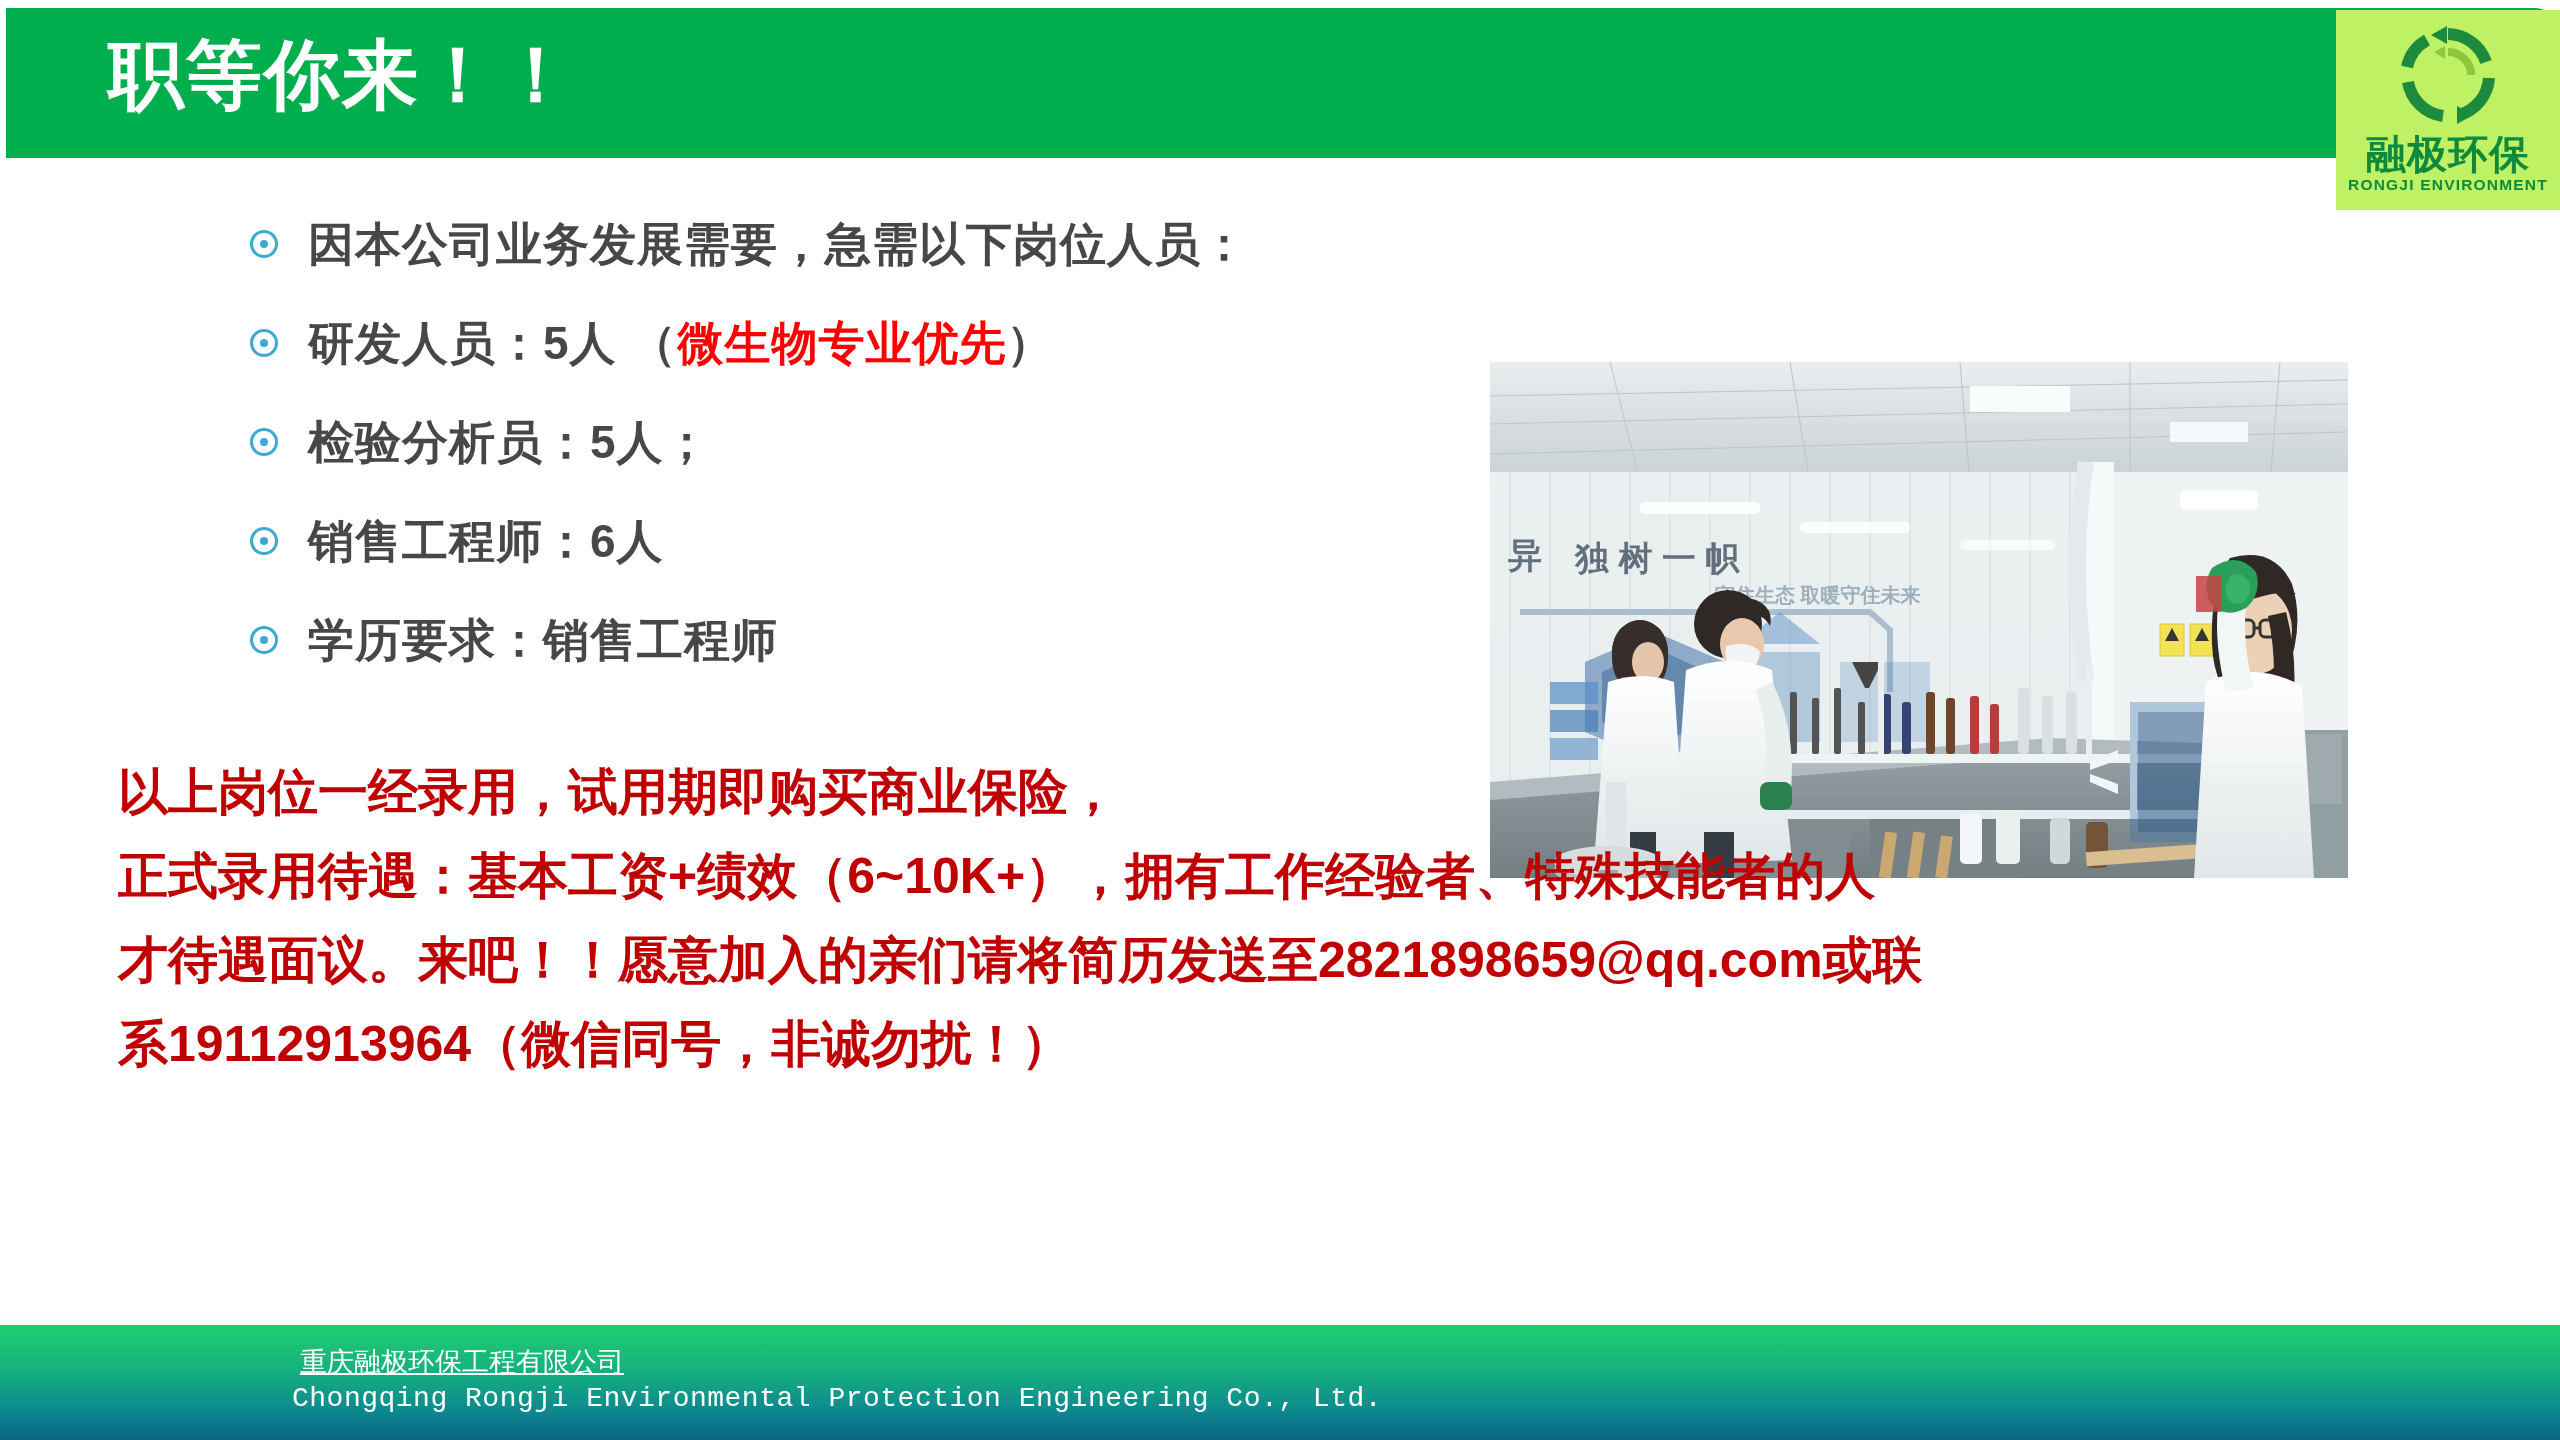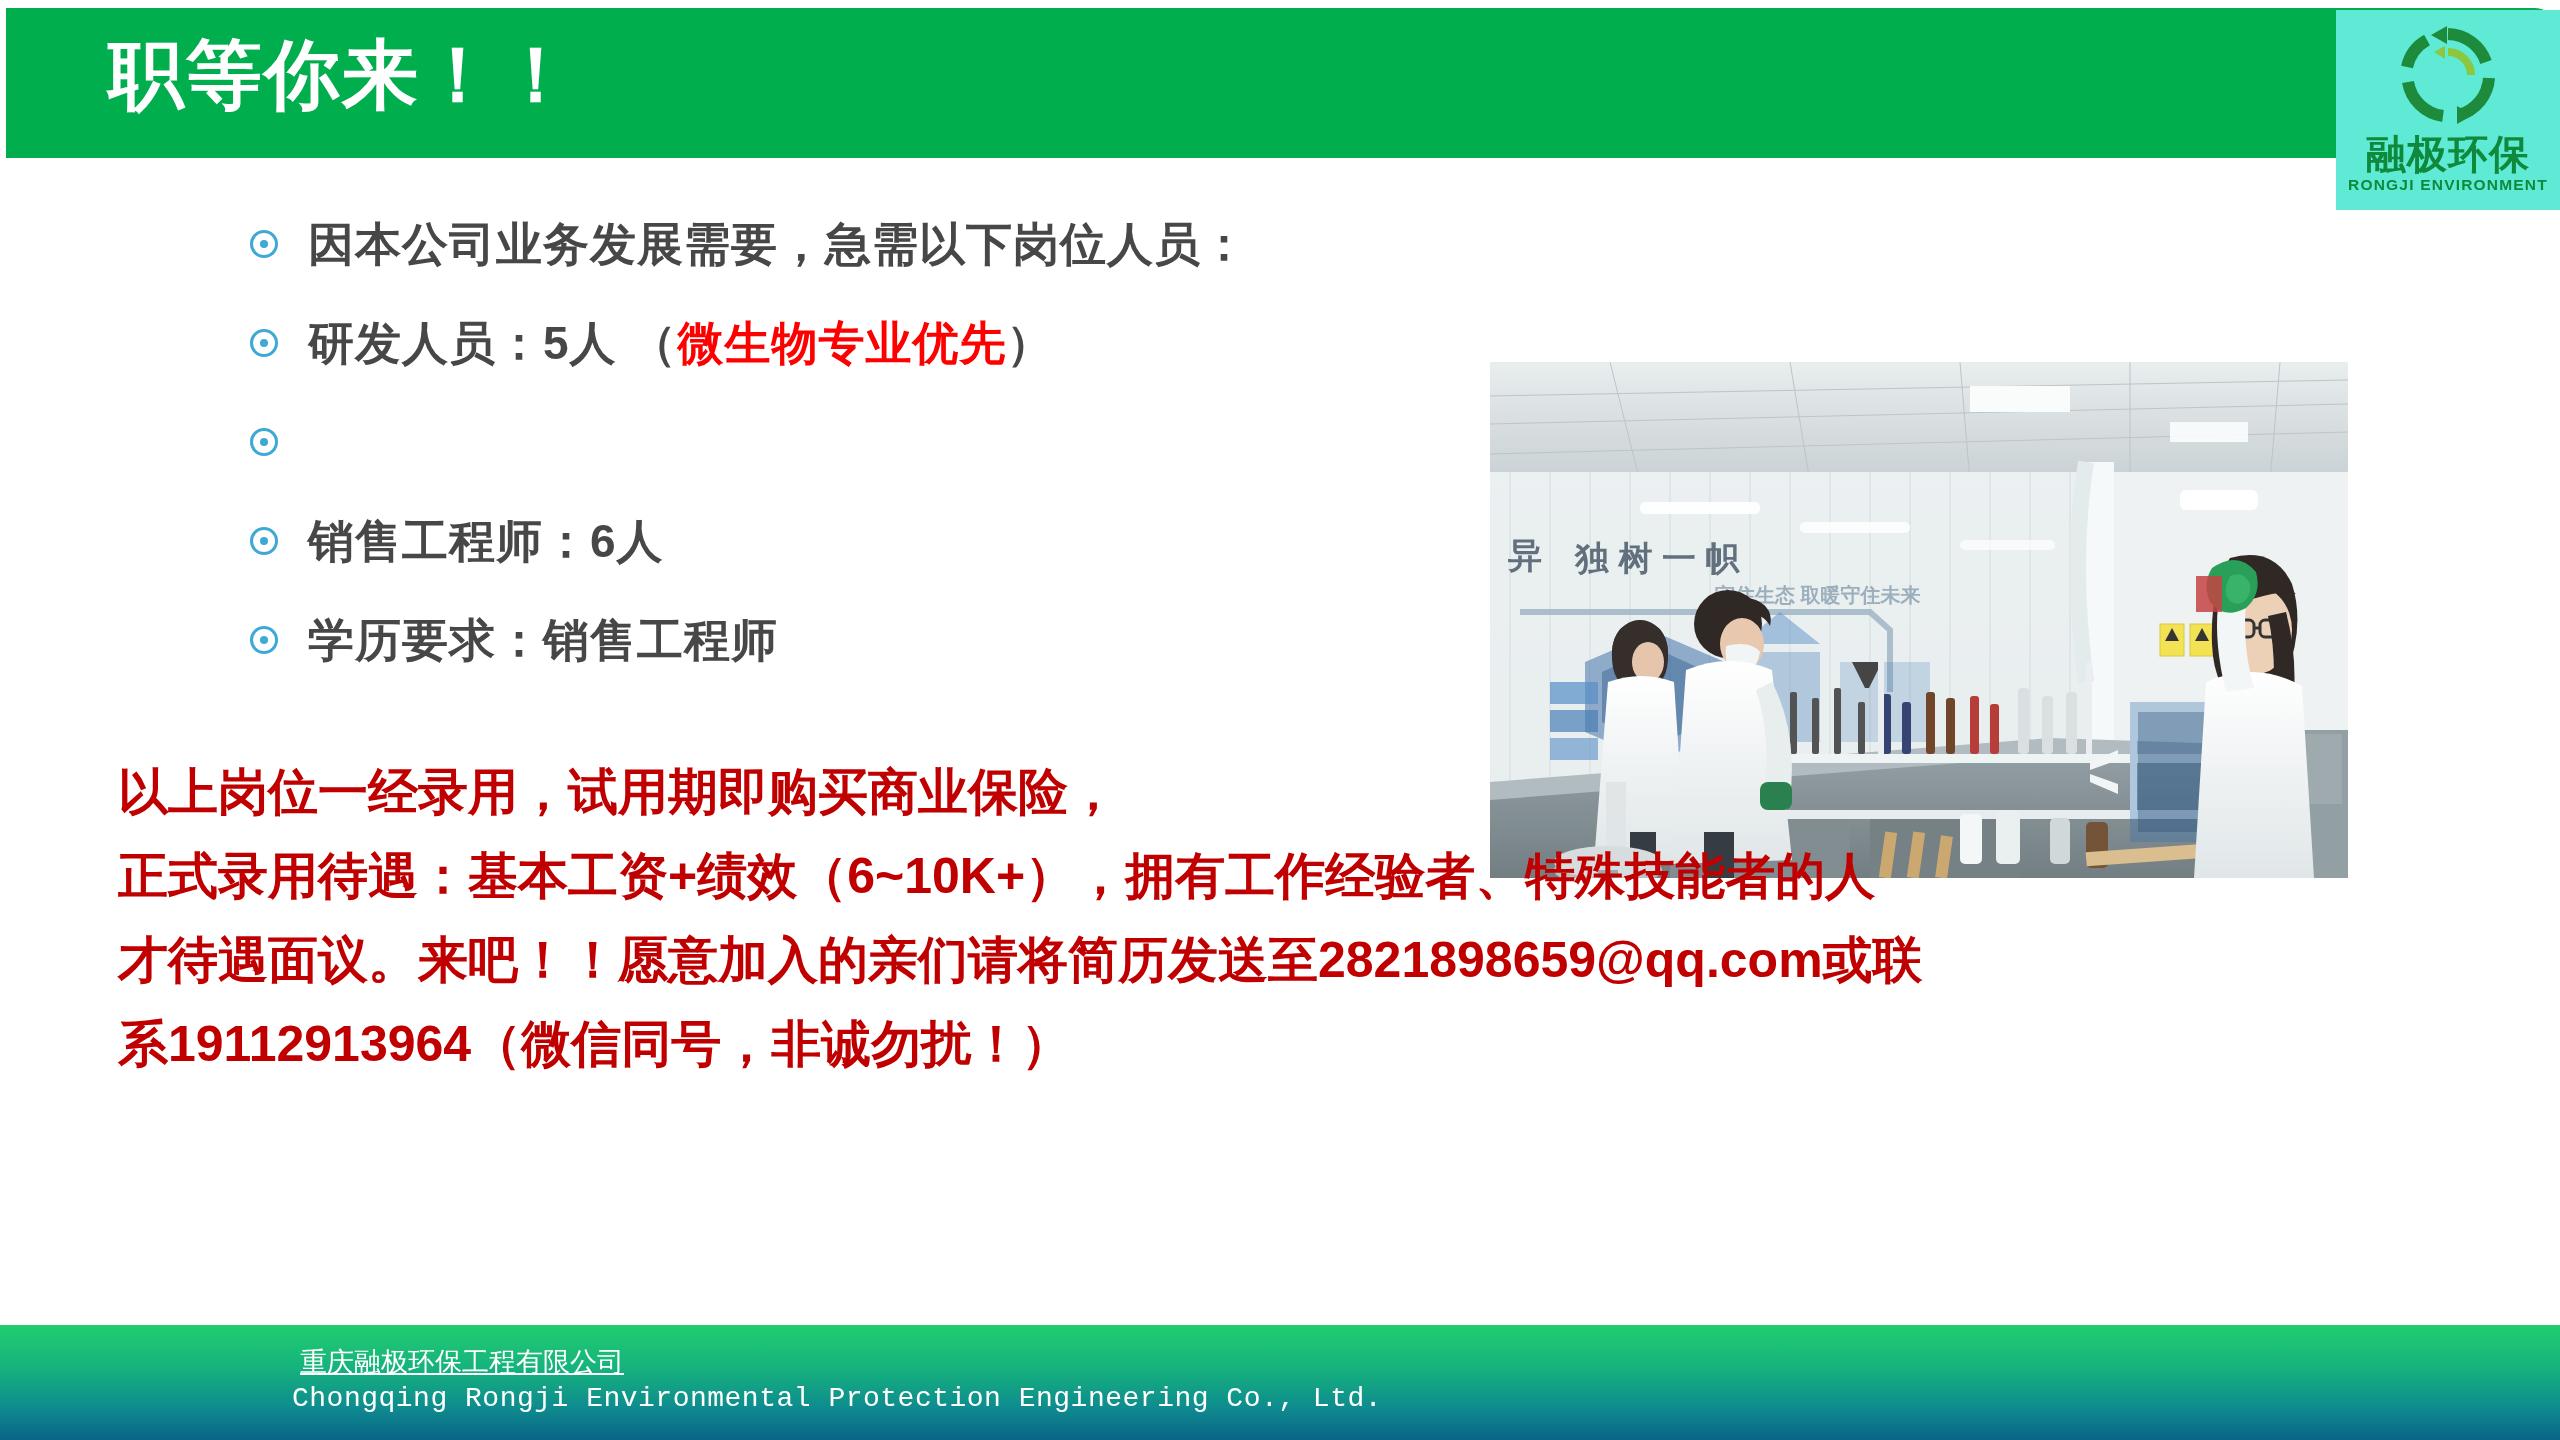--- a/index.html
+++ b/index.html
@@ -39,21 +39,21 @@
     font-family: "Liberation Sans", sans-serif;
   }
 
   
   .logo-box {
     position: absolute;
     left: 2336px;
     top: 10px;
     width: 224px;
     height: 200px;
-    background: #5eead4;
+    background: #bef264;
     display: flex;
     flex-direction: column;
     align-items: center;
     justify-content: flex-start;
     padding-top: 10px;
     box-sizing: border-box;
   }
   .logo-mark {
     width: 110px;
     height: 110px;
@@ -228,20 +228,21 @@
     <span class="bullet-text">因本公司业务发展需要，急需以下岗位人员：</span>
   </div>
 
   <div class="bullet-row r1">
     <span class="bullet-marker"></span>
     <span class="bullet-text"><span>研发人员：5人    （</span><span class="hl-red">微生物专业优先</span><span>）</span></span>
   </div>
 
   <div class="bullet-row r2">
     <span class="bullet-marker"></span>
+    <span class="bullet-text">检验分析员：5人；</span>
   </div>
 
   <div class="bullet-row r3">
     <span class="bullet-marker"></span>
     <span class="bullet-text">销售工程师：6人</span>
   </div>
 
   <div class="bullet-row r4">
     <span class="bullet-marker"></span>
     <span class="bullet-text">学历要求：销售工程师</span>

